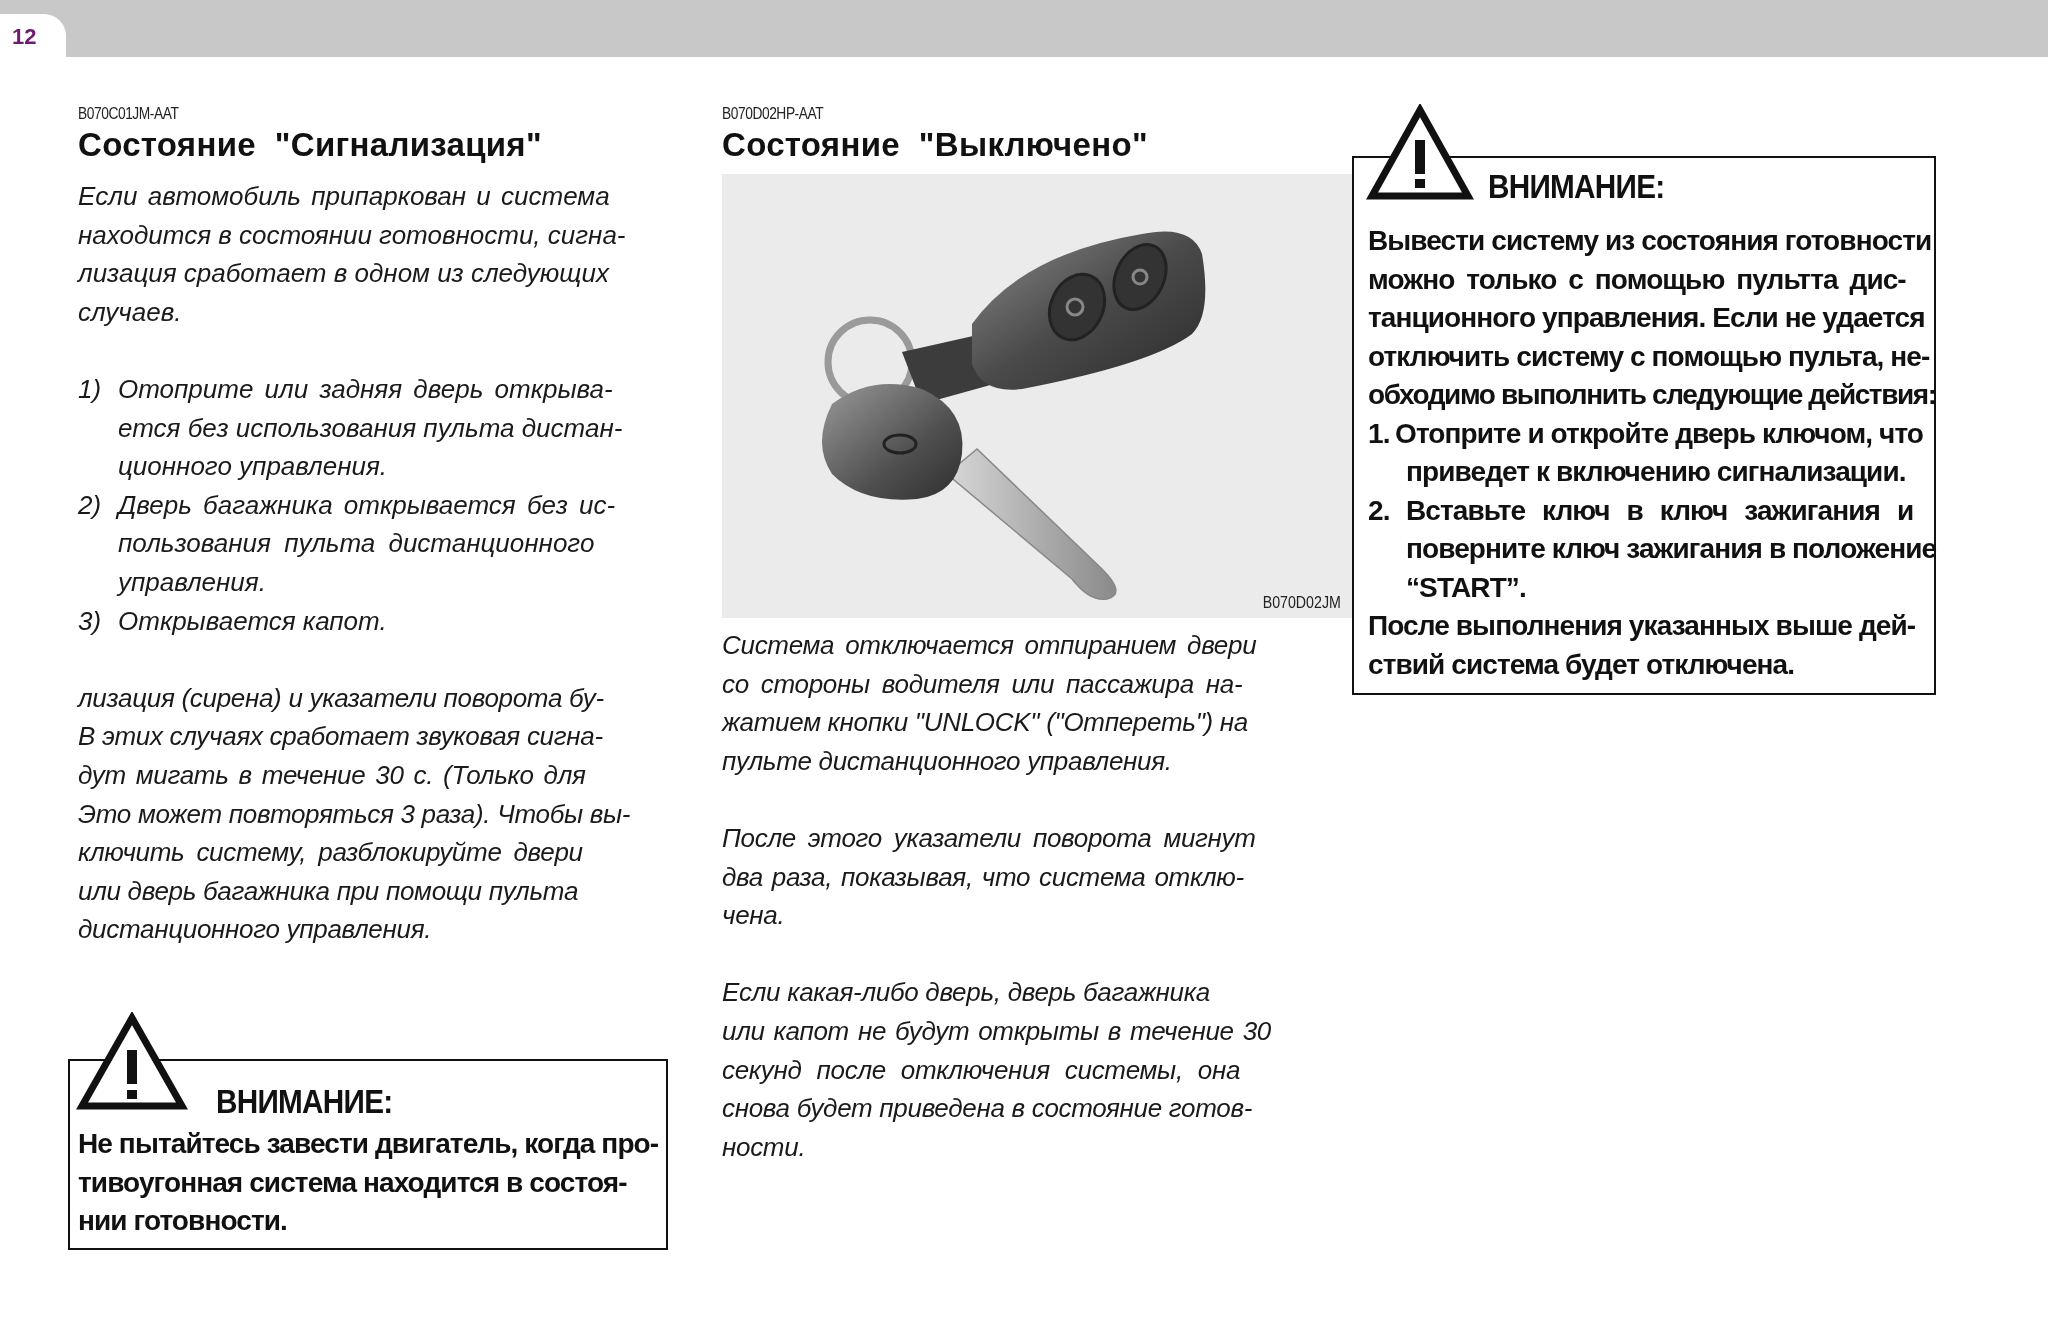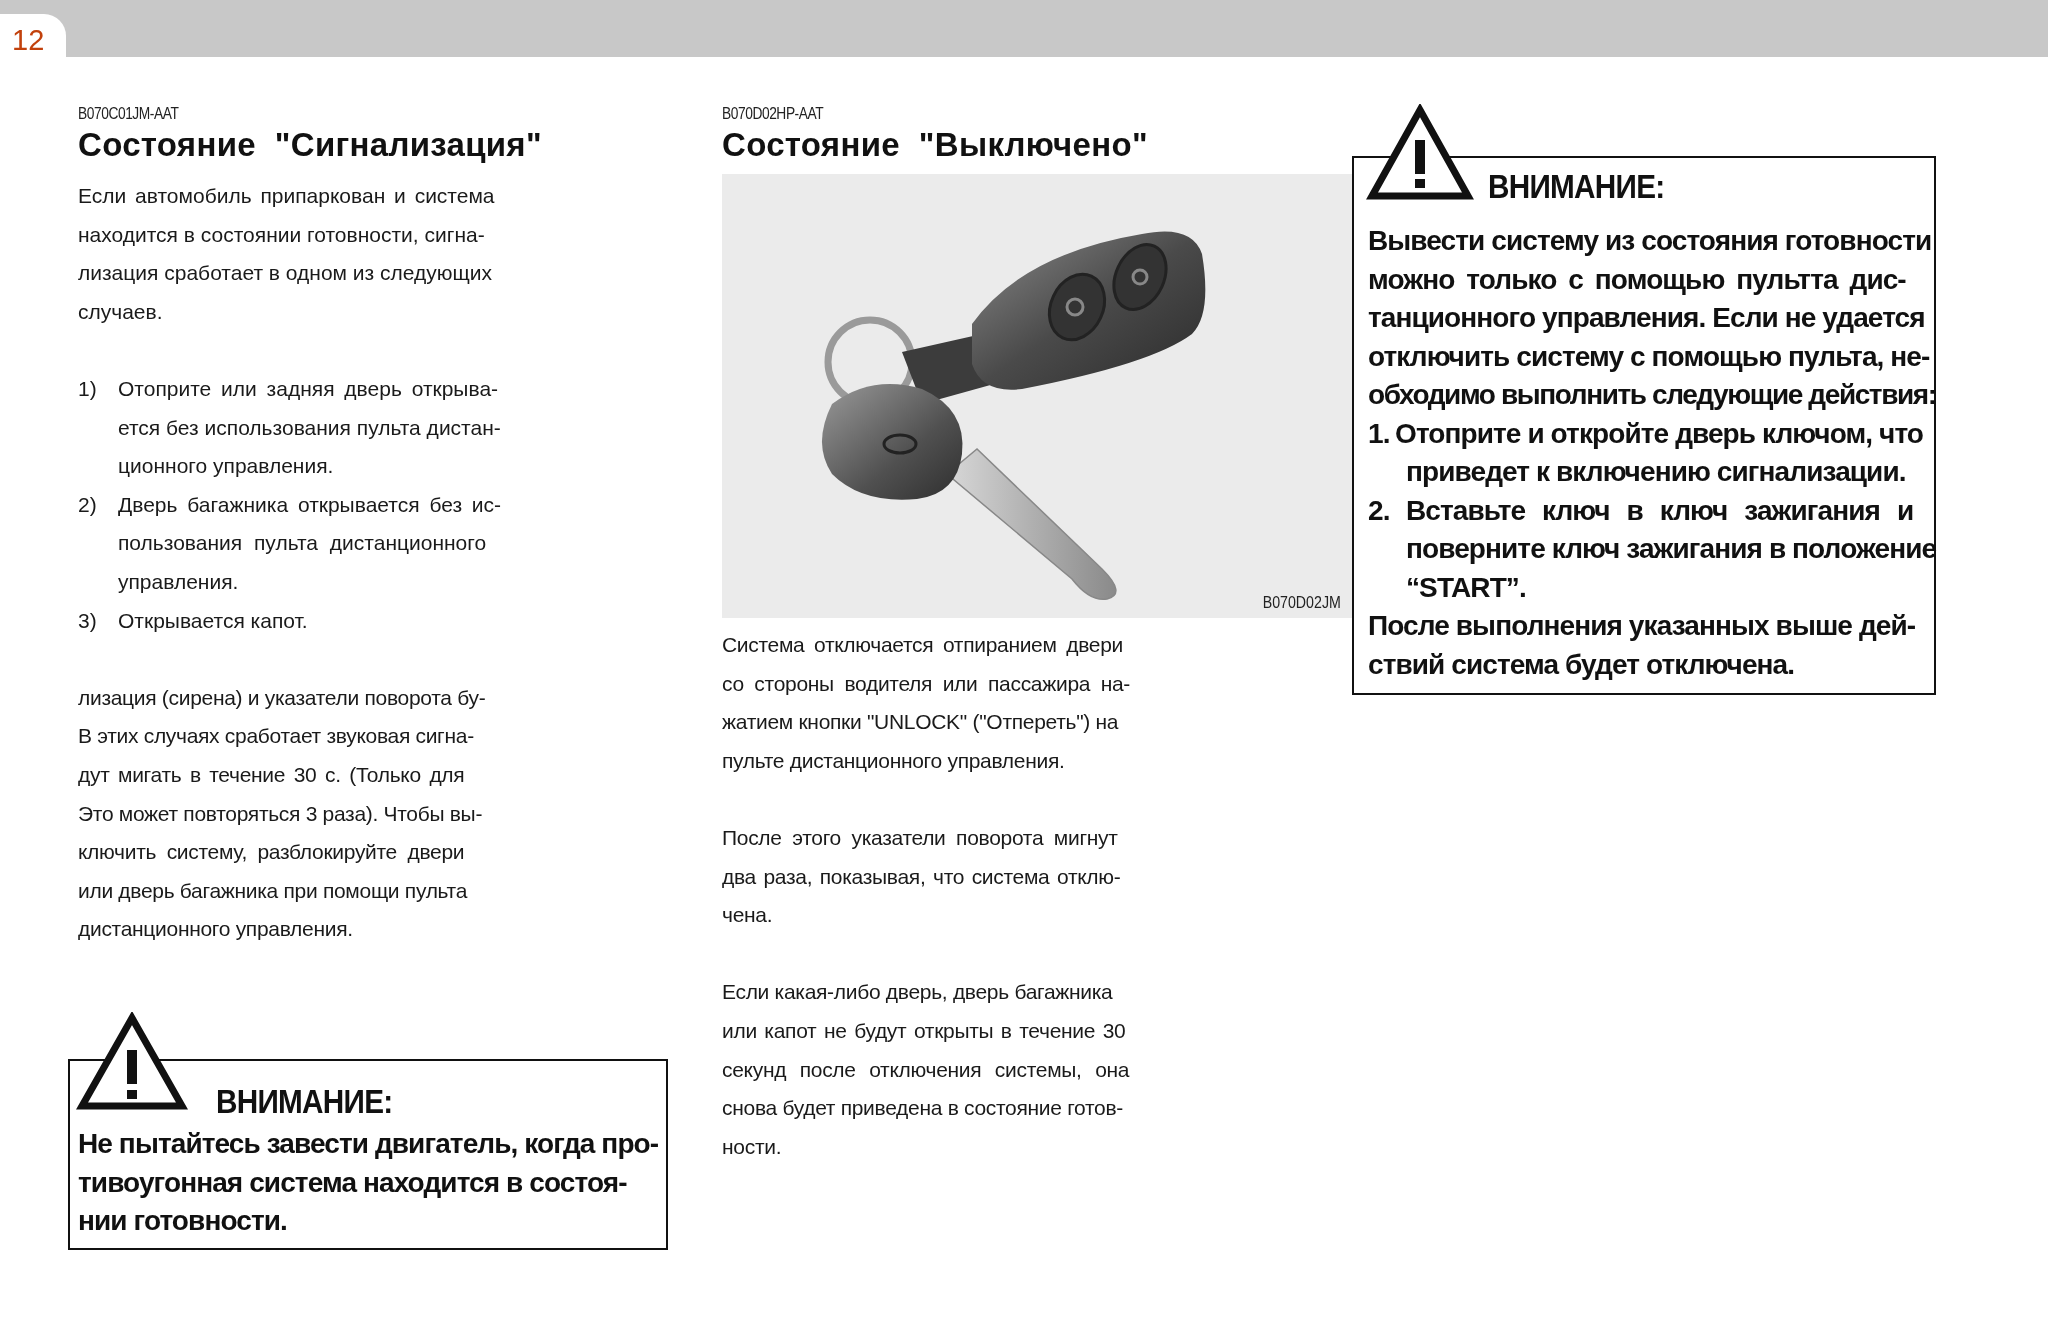--- a/index.html
+++ b/index.html
@@ -3,29 +3,29 @@
 <meta charset="utf-8">
 <style>
   html, body { margin:0; padding:0; }
   body {
     width:2048px; height:1327px; position:relative; overflow:hidden;
     background:#ffffff; color:#111;
     font-family:"Liberation Sans", sans-serif;
   }
   .topbar { position:absolute; left:0; top:0; width:2048px; height:57px; background:#c8c8c8; }
   .page-tab { position:absolute; left:0; top:14px; width:66px; height:43px; background:#fff; border-top-right-radius:22px; }
-  .page-num { position:absolute; left:12px; top:24px; font-size:29px; font-weight:normal; letter-spacing:0; color:#c2410c; }
+  .page-num { position:absolute; left:12px; top:24px; font-size:22px; font-weight:bold; letter-spacing:0; color:#701a75; }
 
   .col { position:absolute; }
   .col-left { left:78px; top:104px; width:576px; }
   .col-mid { left:722px; top:104px; width:576px; }
 
   .code { font-size:16px; letter-spacing:-0.5px; color:#222; height:20px; line-height:20px; transform:scaleX(0.86); transform-origin:left; white-space:nowrap; }
   .heading { font-size:33px; font-weight:bold; line-height:40px; margin-top:1px; letter-spacing:0.3px; white-space:nowrap; }
-  .body-text { font-size:21px; line-height:38.6px; color:#1a1a1a; }
+  .body-text { font-size:26px; line-height:38.6px; color:#1a1a1a;font-style:italic; }
   .para { margin:0; text-align:justify; text-align-last:left; }
   .narrow { letter-spacing:-0.3px; }
   .line { display:block; white-space:nowrap; }
   .gap { height:38.6px; }
 
   .list-item { position:relative; padding-left:40px; }
   .list-num { position:absolute; left:0; top:0; }
 
   .figure { position:absolute; left:722px; top:174px; width:633px; height:444px; background:#ebebeb; }
   .fig-caption { position:absolute; right:14px; bottom:6px; font-size:16.5px; color:#222; transform:scaleX(0.86); transform-origin:right; }

